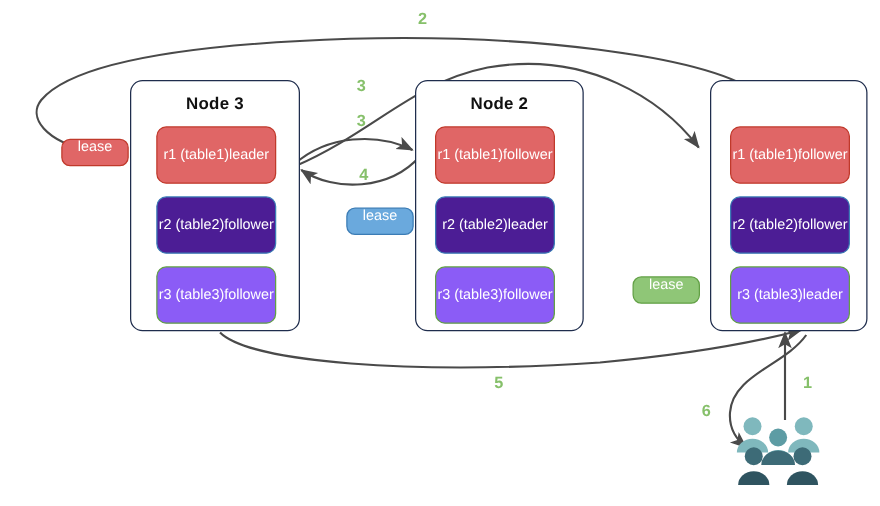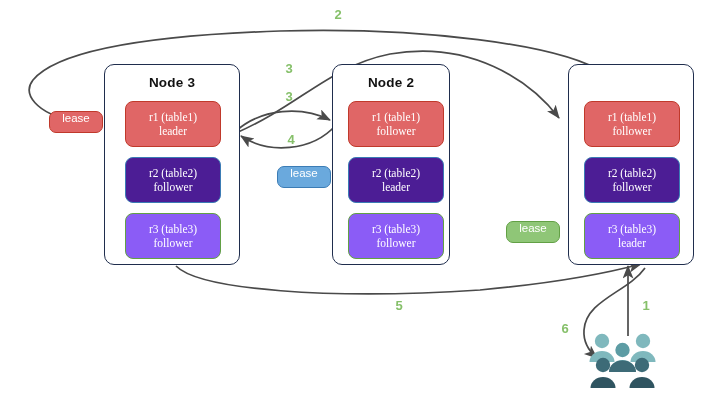--- a/index.html
+++ b/index.html
@@ -27,28 +27,26 @@
     font-size:13.5px;
     font-weight:bold;
     color:#111111;
     letter-spacing:.2px;
   }
   .replica{
     position:absolute;
     box-sizing:border-box;
     border-radius:8px;
     display:flex;
-    flex-direction:column;
     align-items:center;
     justify-content:center;
     color:#ffffff;
     font-size:11.5px;
     line-height:14px;
     text-align:center;
-    font-family:Liberation Serif, serif;
   }
   .replica span{display:block;}
   .rep-red{background:#e06666;border:1.5px solid #c0392b;}
   .rep-blue{background:#4c1d95;border:1.5px solid #3b7cb5;}
   .rep-green{background:#8b5cf6;border:1.5px solid #62a045;}
 
   .lease{
     position:absolute;
     box-sizing:border-box;
     border-radius:7px;
@@ -120,21 +118,21 @@
     <div class="replica rep-blue" style="left:20px;top:92px;width:96px;height:46px;">
       <span>r2 (table2)</span>
       <span>follower</span>
     </div>
     <div class="replica rep-green" style="left:20px;top:148px;width:96px;height:46px;">
       <span>r3 (table3)</span>
       <span>follower</span>
     </div>
   </div>
 
-  <div class="node-box" style="left:332px;top:64px;width:118px;height:201px;">
+  <div class="node-box" style="left:332px;top:64px;width:135px;height:201px;">
     <div class="node-title" style="top:10px;">Node 2</div>
     <div class="replica rep-red" style="left:15px;top:36px;width:96px;height:46px;">
       <span>r1 (table1)</span>
       <span>follower</span>
     </div>
     <div class="replica rep-blue" style="left:15px;top:92px;width:96px;height:46px;">
       <span>r2 (table2)</span>
       <span>leader</span>
     </div>
     <div class="replica rep-green" style="left:15px;top:148px;width:96px;height:46px;">

